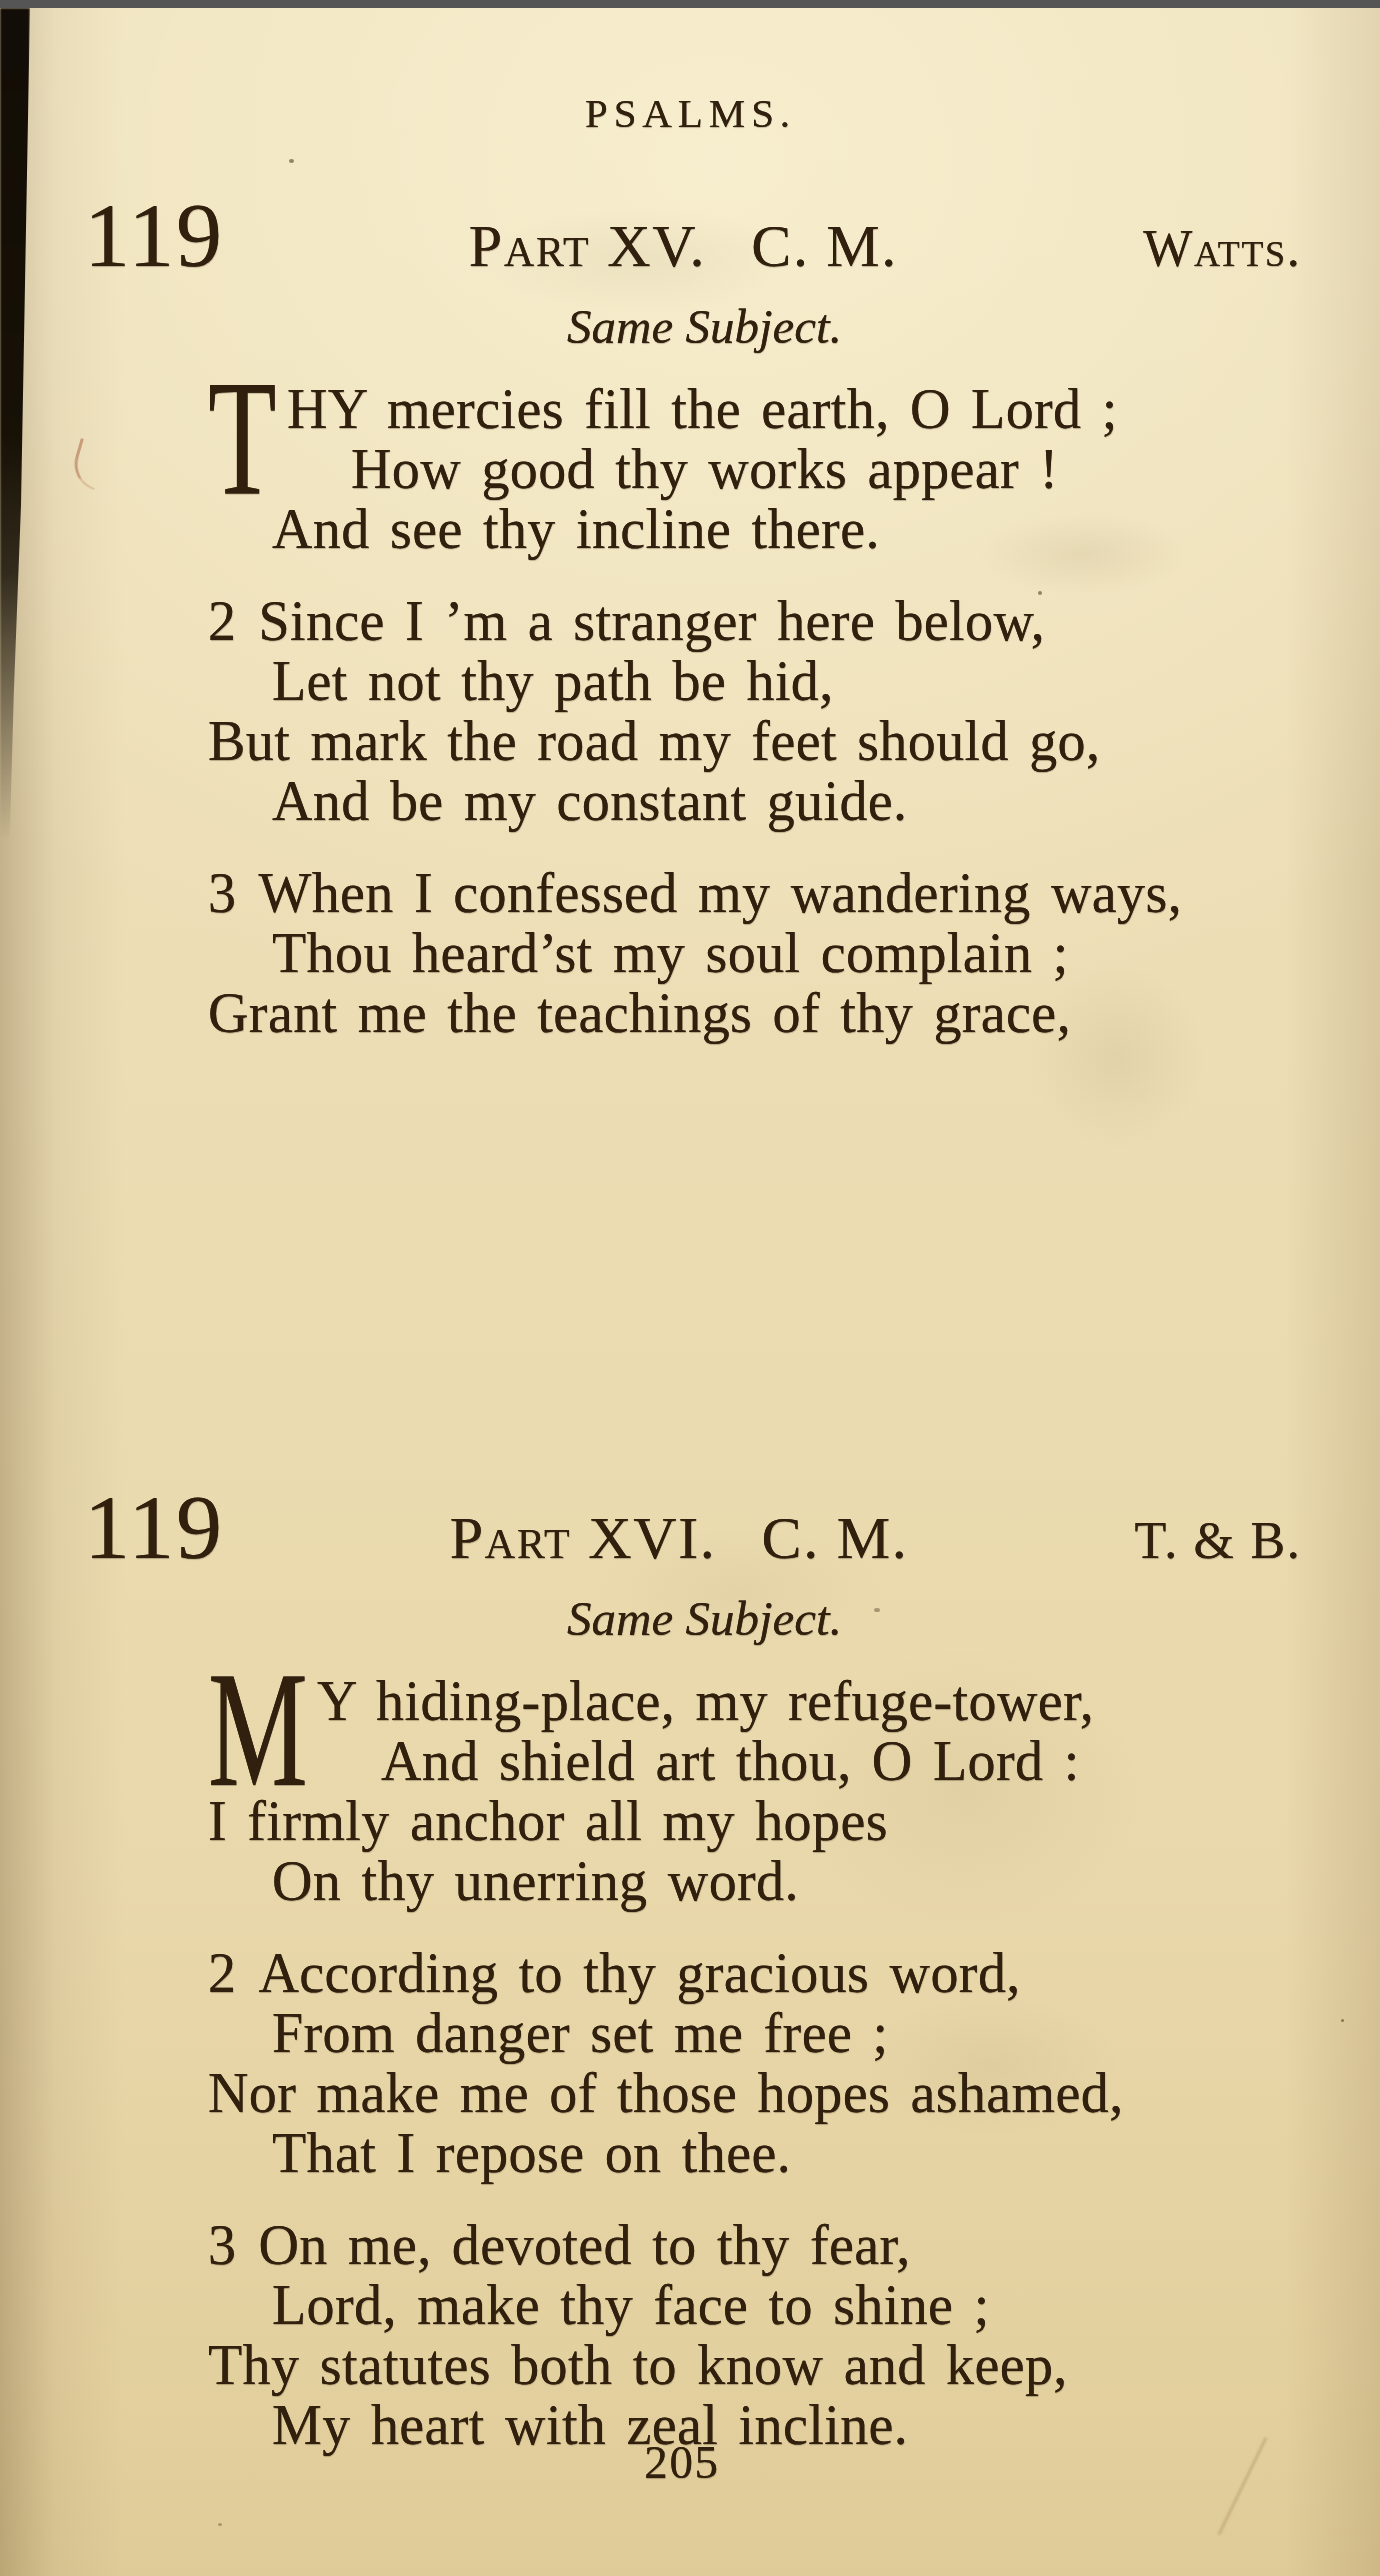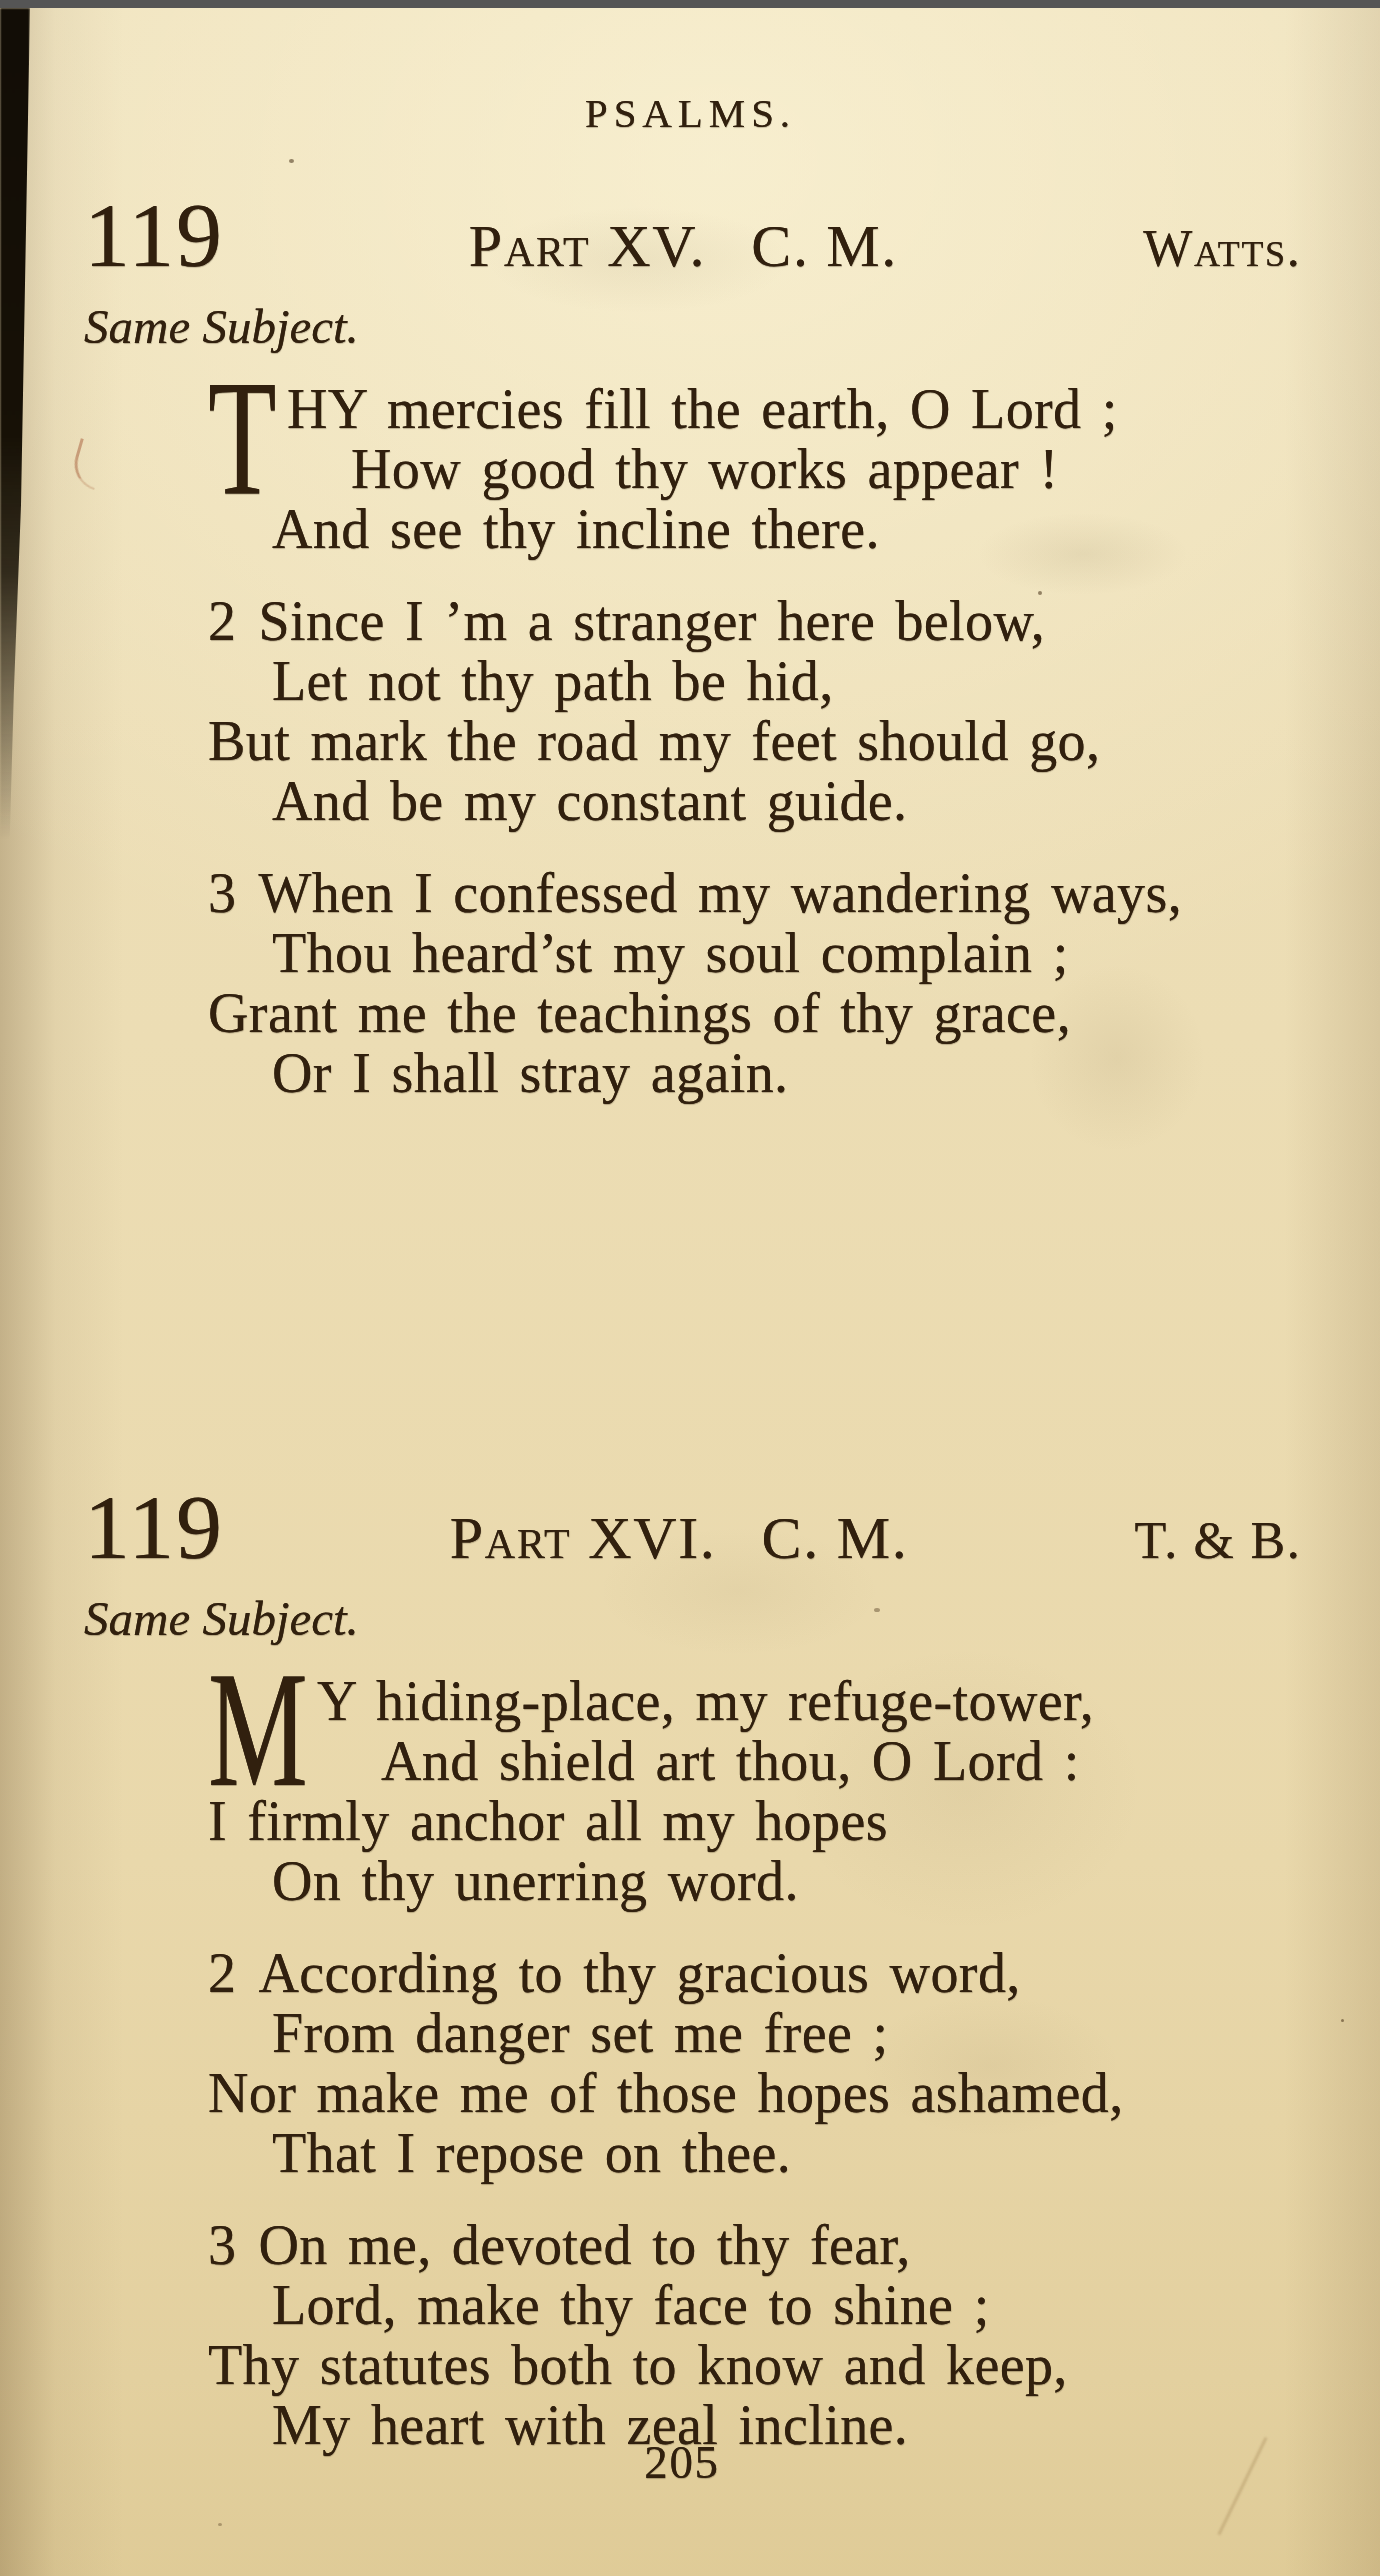--- a/index.html
+++ b/index.html
@@ -40,21 +40,21 @@
     text-align:center;font-size:41px;letter-spacing:5.9px;
   }
   .hymn{position:absolute;left:84px;width:1241px;}
   #hymn-1{top:181px}
   #hymn-2{top:1473px}
   .hymn-head{display:flex;align-items:baseline;gap:38px;}
   .hymn-number{font-size:92px;line-height:92px;letter-spacing:1.7px;}
   .hymn-meta{flex:1;text-align:center;font-variant:small-caps;font-size:60px;letter-spacing:1.7px;white-space:nowrap;}
   .hymn-meter{margin-left:45px;}
   .hymn-author{font-variant:small-caps;font-size:52px;letter-spacing:1.7px;margin-right:23.5px;white-space:nowrap;}
-  .hymn-subtitle{font-style:italic;font-size:49px;line-height:54px;margin-top:18.5px;}
+  .hymn-subtitle{text-align:center;font-style:italic;font-size:49px;line-height:54px;margin-top:18.5px;}
   .stanzas{margin-left:124px;margin-top:25px;}
   .stanza{margin-bottom:32px;}
   .stanza::after{content:"";display:block;clear:both;}
   .line{font-size:56px;line-height:60px;letter-spacing:0.4px;word-spacing:5.9px;white-space:nowrap;}
   .line.ind{text-indent:64px;}
   .vnum{display:inline-block;margin-right:22px;}
   .dropcap{
     float:left;width:74px;height:116px;
     font-size:165px;line-height:118px;
     transform:scaleX(0.68);transform-origin:0 50%;
@@ -109,21 +109,20 @@
       <div class="stanza">
         <div class="line ink"><span class="vnum">2</span><span>Since I ’m a stranger here below,</span></div>
         <div class="line ind ink">Let not thy path be hid,</div>
         <div class="line ink">But mark the road my feet should go,</div>
         <div class="line ind ink">And be my constant guide.</div>
       </div>
       <div class="stanza">
         <div class="line ink"><span class="vnum">3</span><span>When I confessed my wandering ways,</span></div>
         <div class="line ind ink">Thou heard’st my soul complain ;</div>
         <div class="line ink">Grant me the teachings of thy grace,</div>
-        <div class="line ind ink">Or I shall stray again.</div>
       </div>
     </div>
   </section>
 
   <section class="hymn" id="hymn-2">
     <div class="hymn-head">
       <span class="hymn-number ink">119</span>
       <span class="hymn-meta ink">
         <span>Part XVI.</span><span class="hymn-meter">C. M.</span>
       </span>

